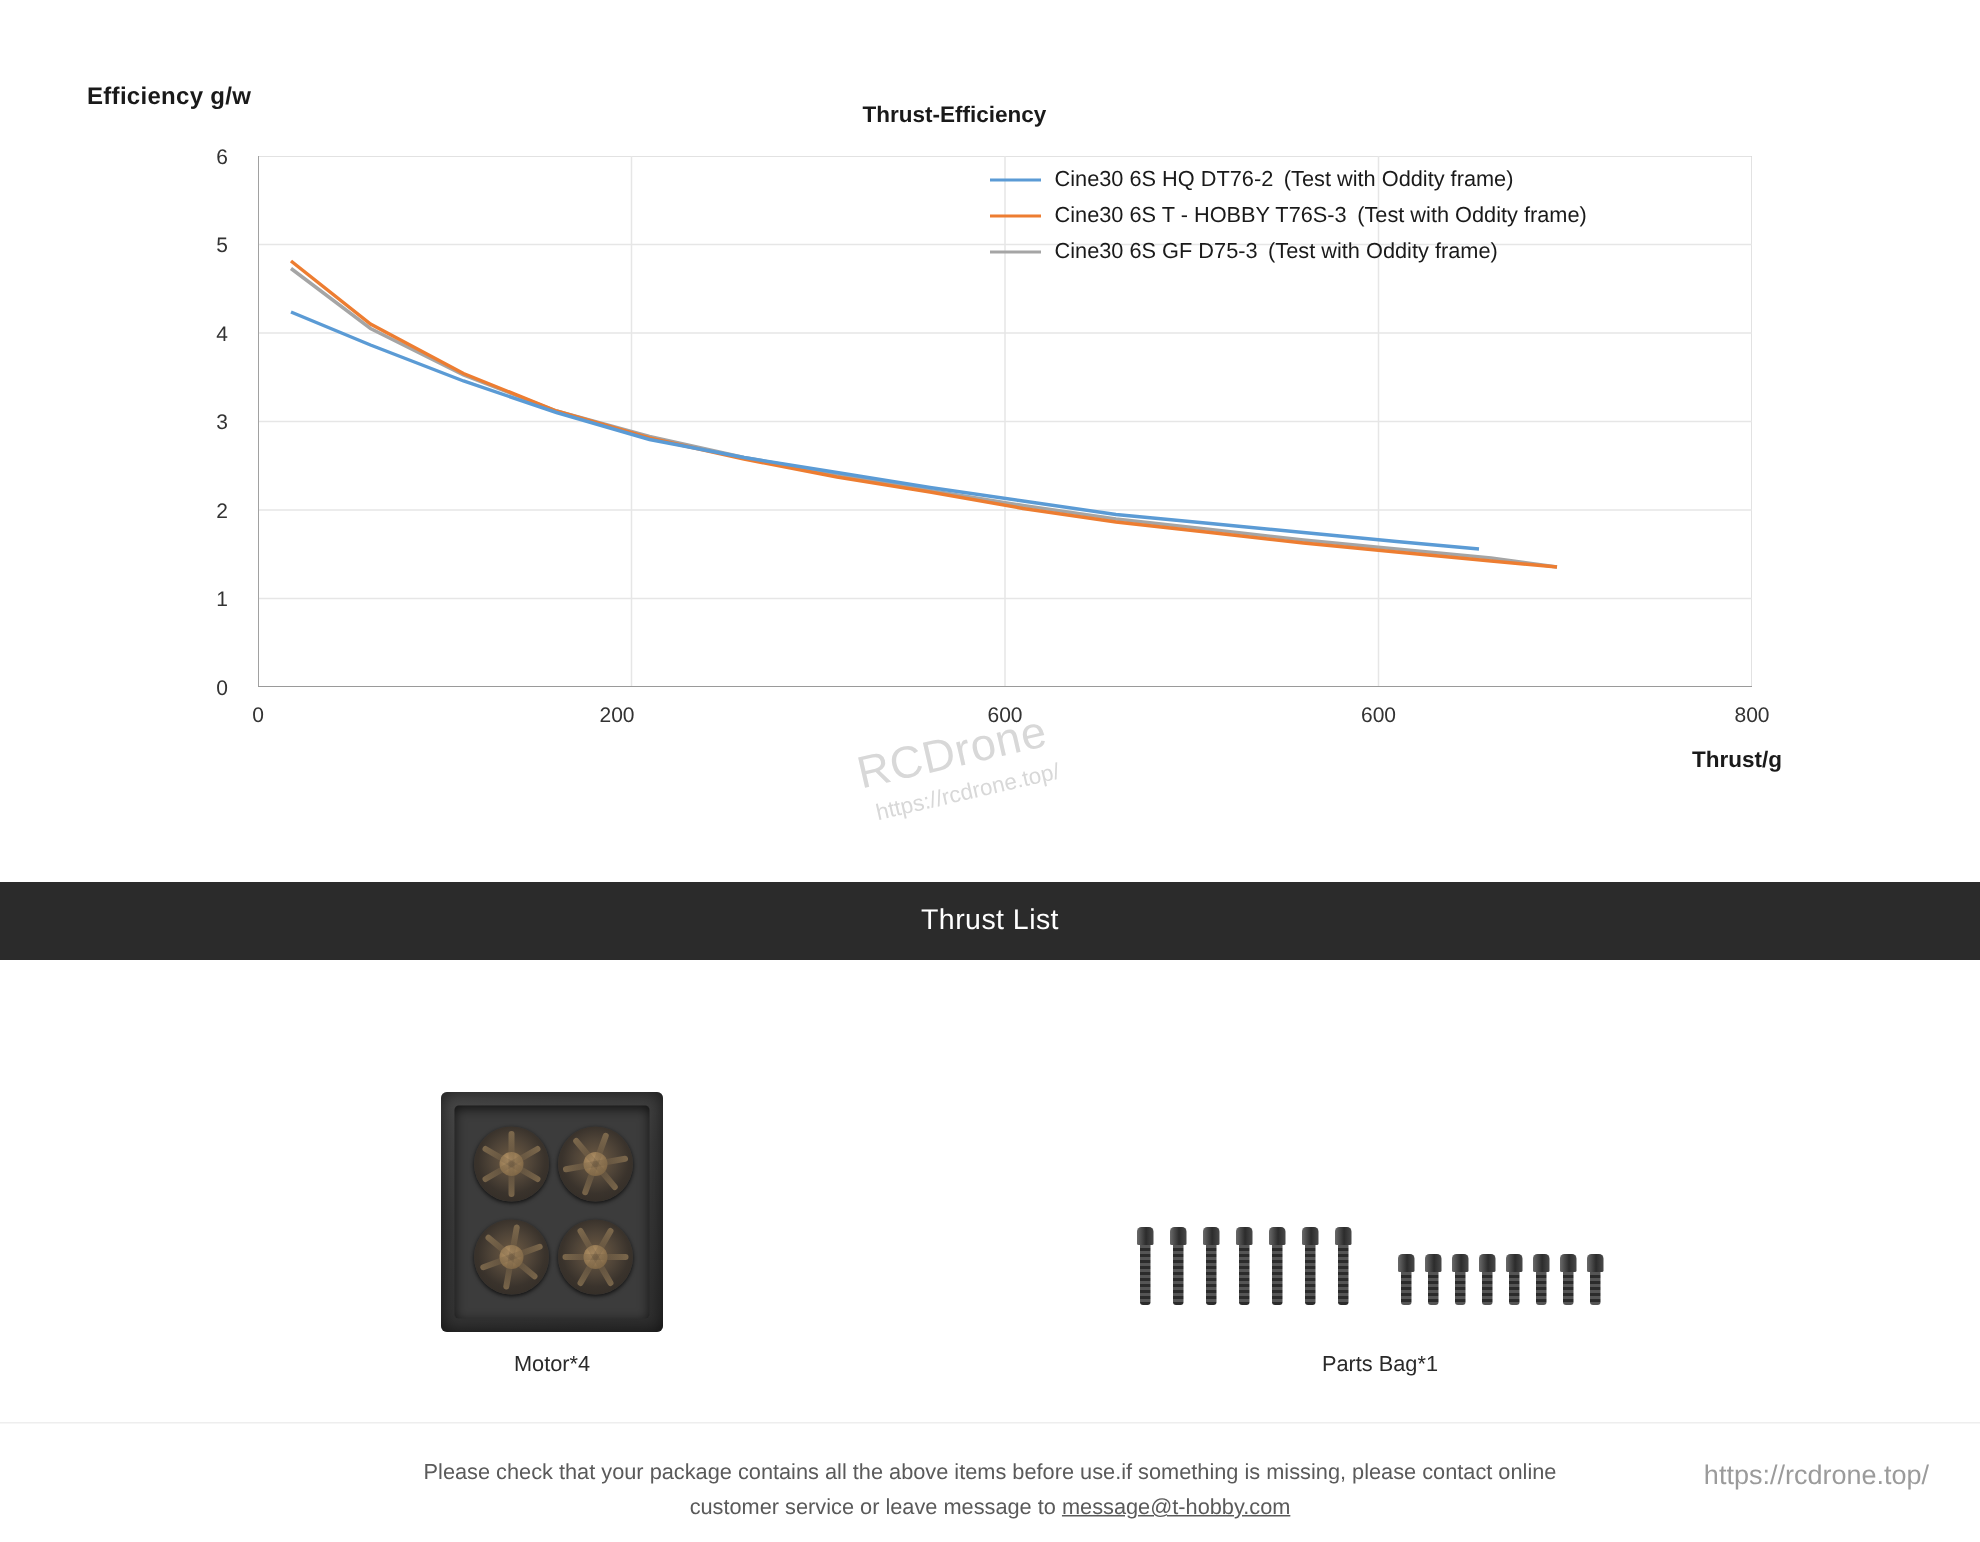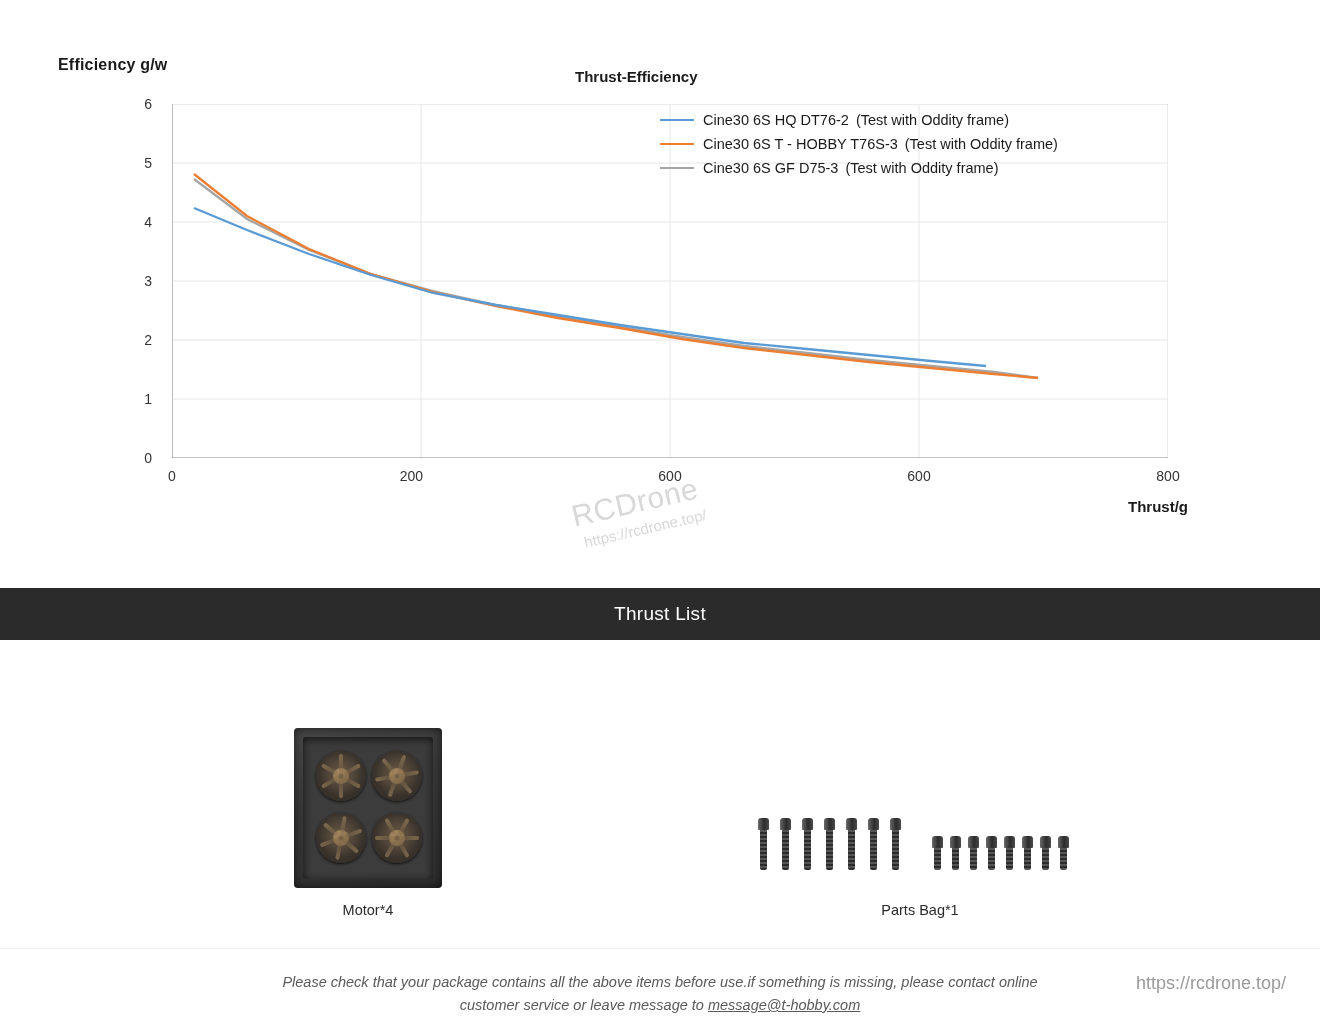--- a/index.html
+++ b/index.html
@@ -243,21 +243,20 @@
   }
   .footer-text {
     position: absolute;
     left: 230px;
     top: 22px;
     width: 860px;
     text-align: center;
     font-size: 14.5px;
     line-height: 23px;
     color: #5a5a5a;
-    font-style: italic;
   }
   .footer-text a {
     color: #5a5a5a;
     text-decoration: underline;
   }
   .footer-url {
     position: absolute;
     right: 34px;
     top: 24px;
     font-size: 18px;

